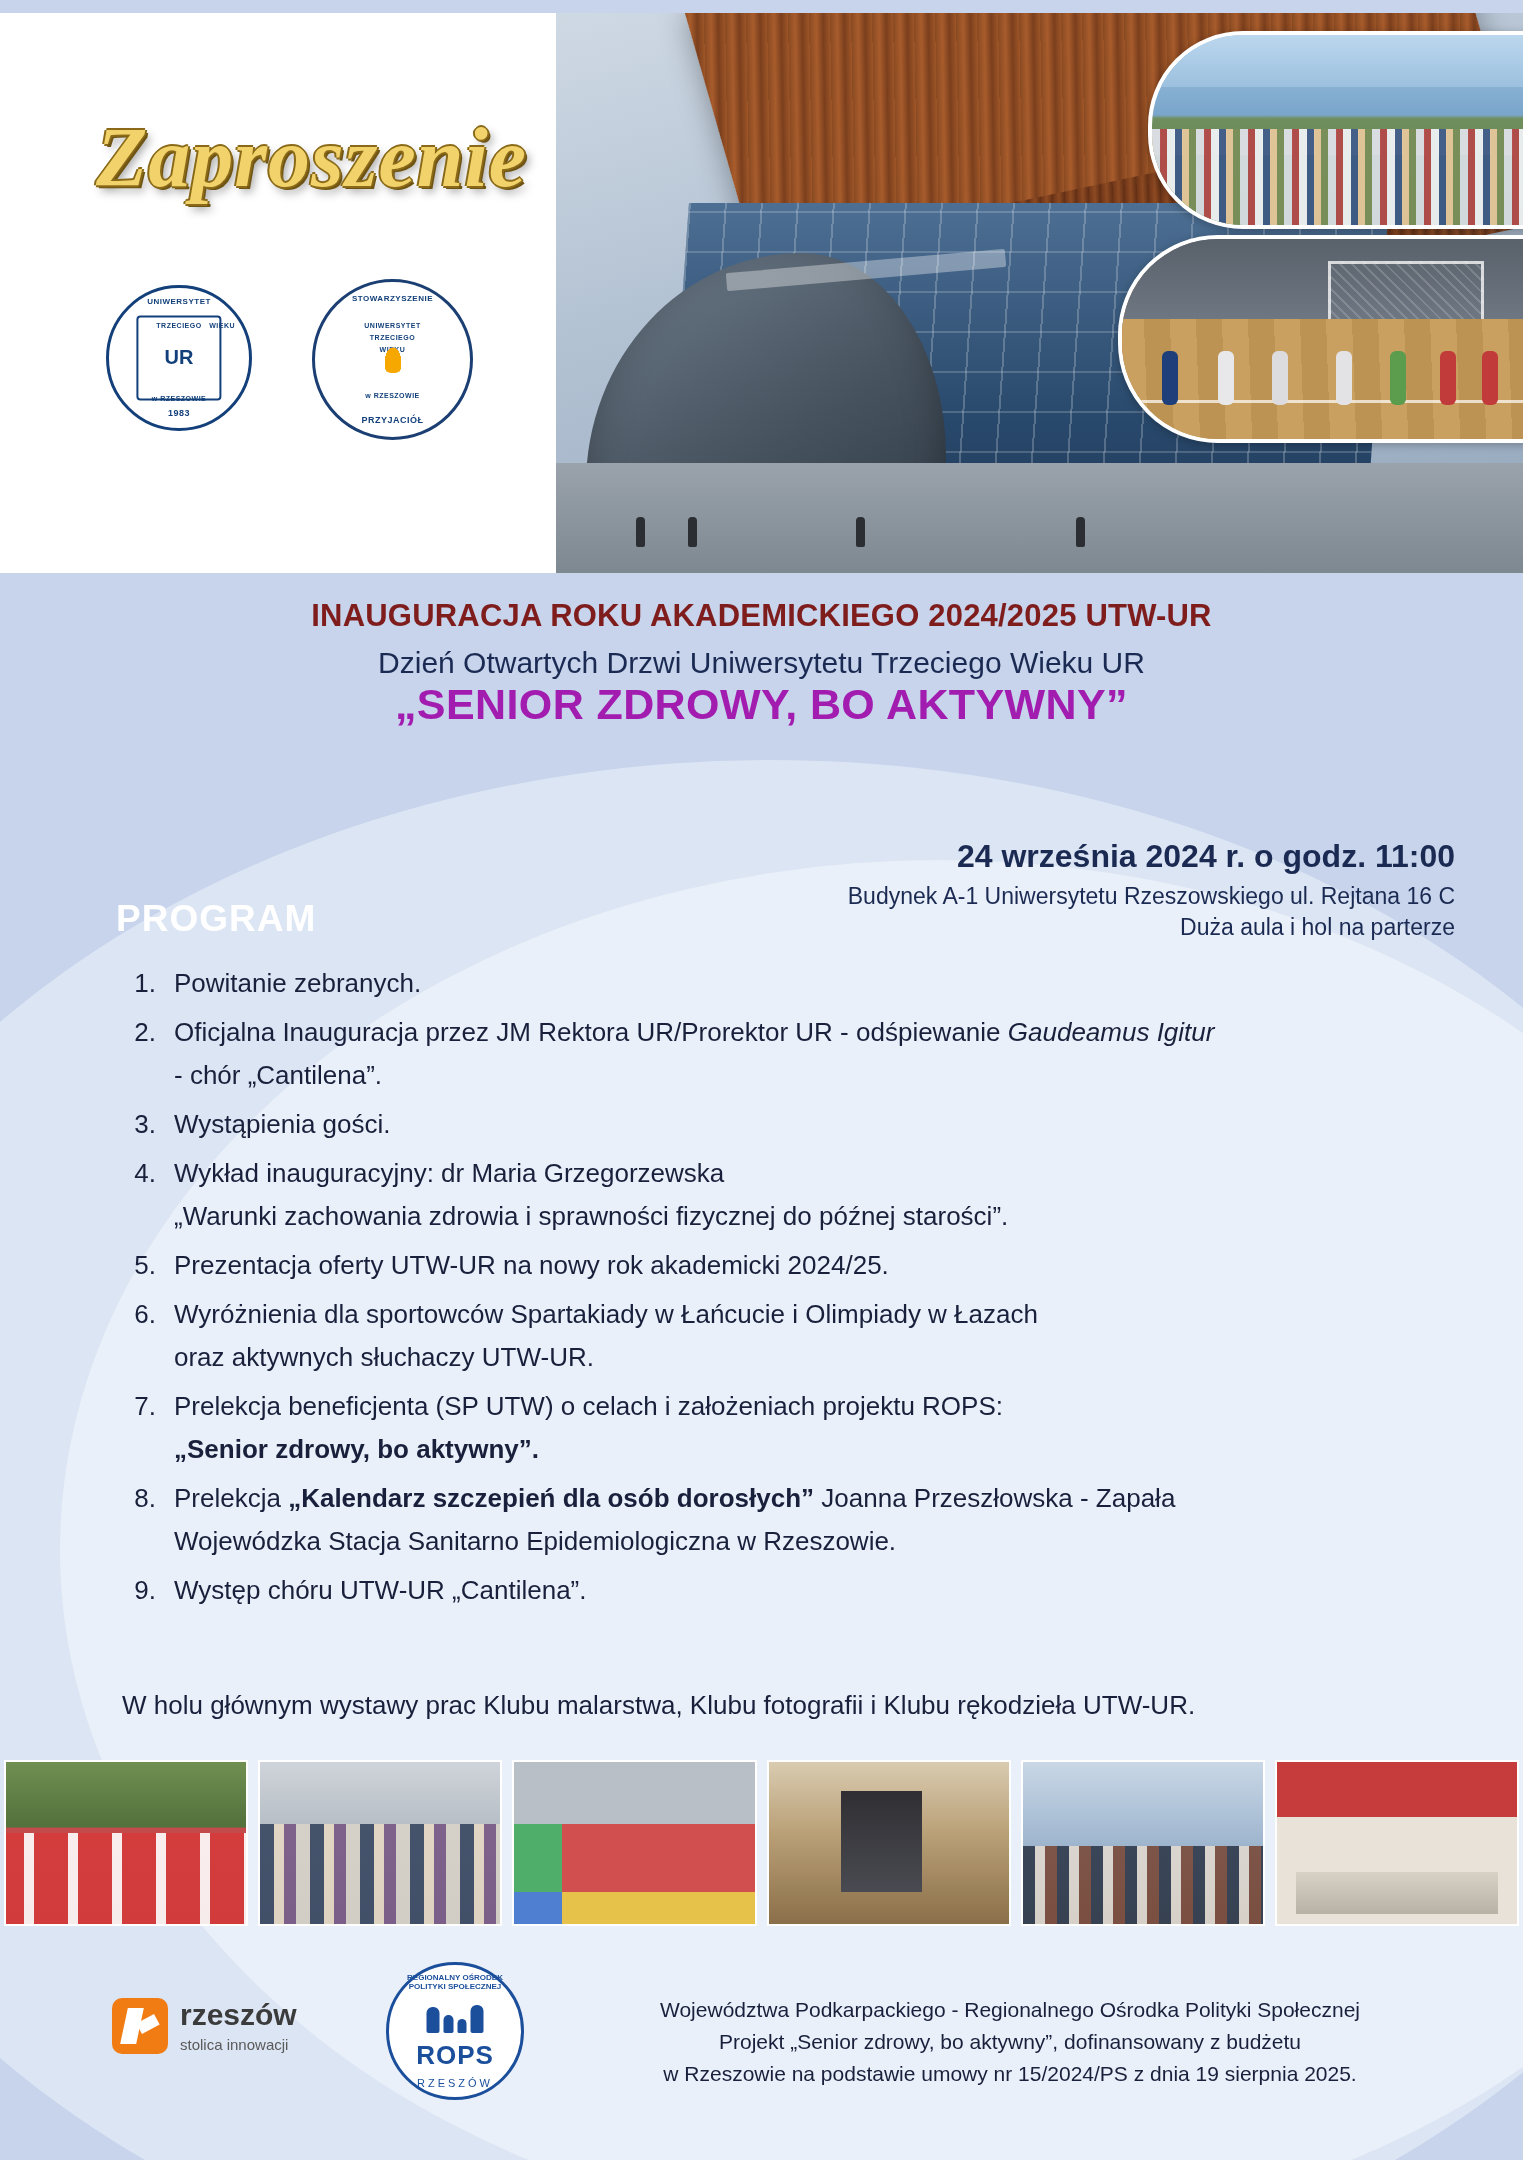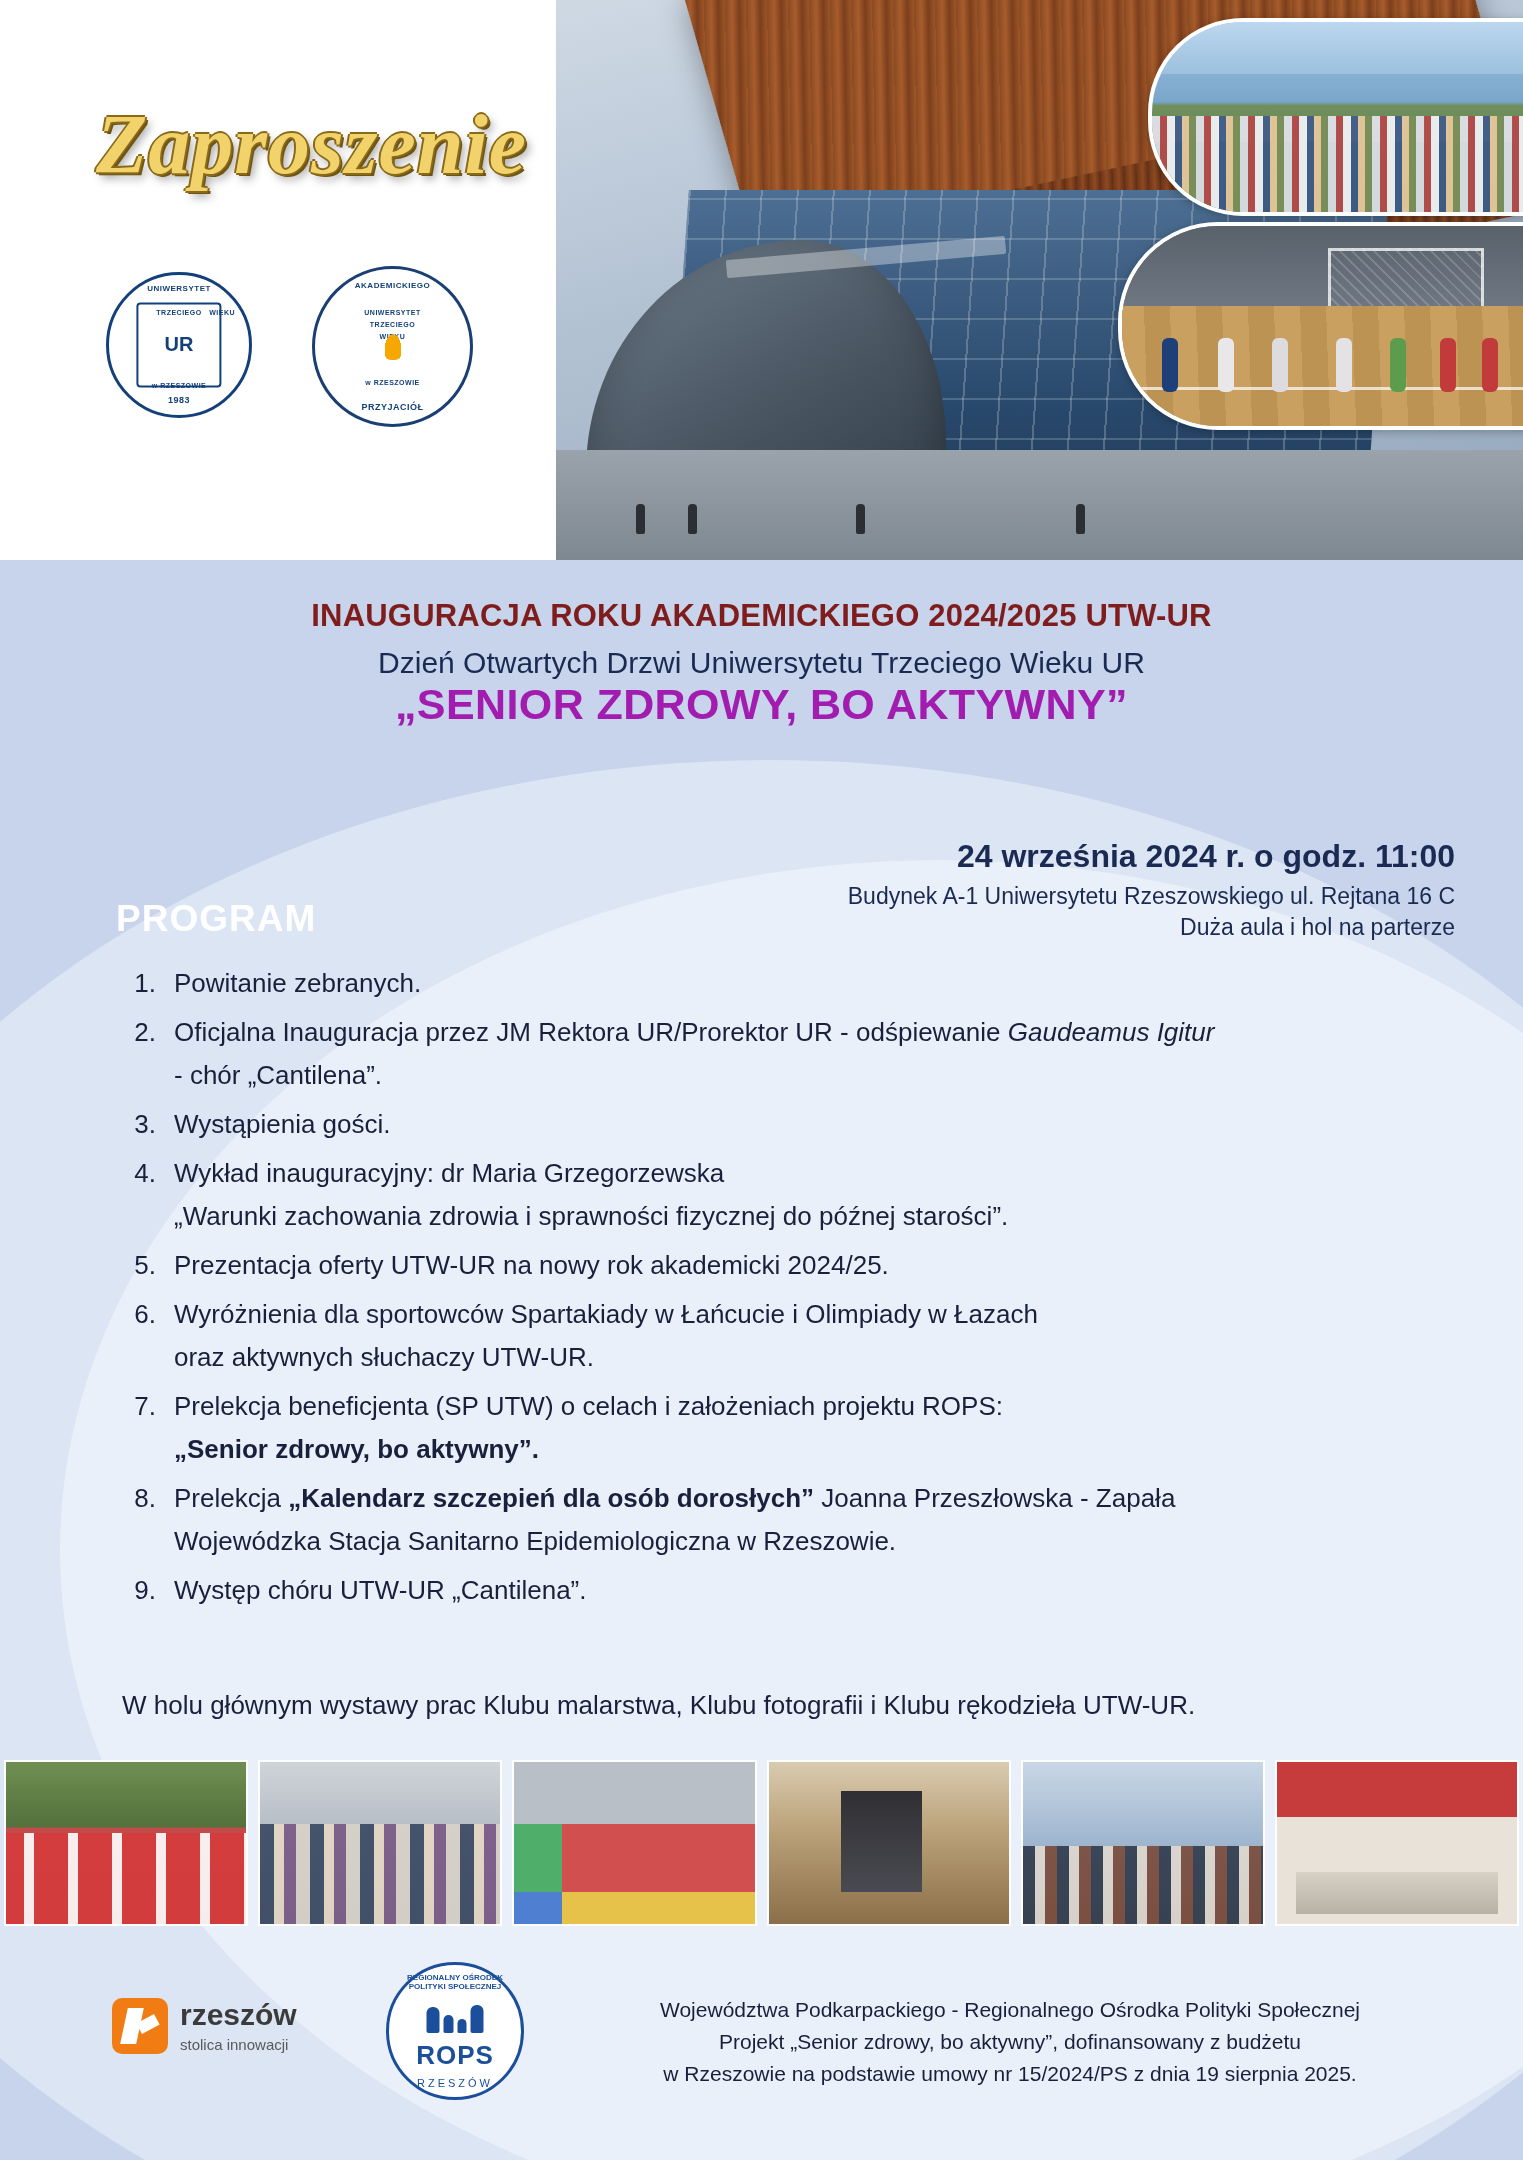--- a/index.html
+++ b/index.html
@@ -20,21 +20,21 @@
     position: relative;
     width: 1523px;
     height: 2160px;
     background: #c7d4ec;
     overflow: hidden;
   }
 
   
   .banner {
     position: absolute;
-    left: 0; top: 0;
+    left: 0; top: 13px;
     width: 1523px;
     height: 560px;
     background: #0f766e;
     overflow: hidden;
   }
   .banner-left {
     position: absolute;
     left: 0; top: 0;
     width: 560px;
     height: 560px;
@@ -408,21 +408,21 @@
     <div class="logo-seal logo-utw">
       <div class="seal-text" style="top:9px">UNIWERSYTET</div>
       <div class="seal-text" style="top:34px; font-size:7px">TRZECIEGO</div>
       <div class="seal-text" style="top:34px; font-size:7px; text-align:right; padding-right:14px">WIEKU</div>
       <div class="seal-inner">UR</div>
       <div class="seal-text" style="bottom:26px; top:auto; font-size:7px">w RZESZOWIE</div>
       <div class="seal-text" style="bottom:10px; top:auto; font-size:9px">1983</div>
     </div>
 
     <div class="logo-seal logo-stow">
-      <div class="seal-text" style="top:12px">AKADEMICKIEGO</div>
+      <div class="seal-text" style="top:12px">STOWARZYSZENIE</div>
       <div class="seal-text" style="top:40px; font-size:7px">UNIWERSYTET</div>
       <div class="seal-text" style="top:52px; font-size:7px">TRZECIEGO</div>
       <div class="seal-text" style="top:64px; font-size:7px">WIEKU</div>
       <div class="seal-flame"></div>
       <div class="seal-text" style="bottom:38px; top:auto; font-size:7px">w RZESZOWIE</div>
       <div class="seal-text" style="bottom:12px; top:auto; font-size:9px">PRZYJACIÓŁ</div>
     </div>
   </div>
 
   <div class="content">

